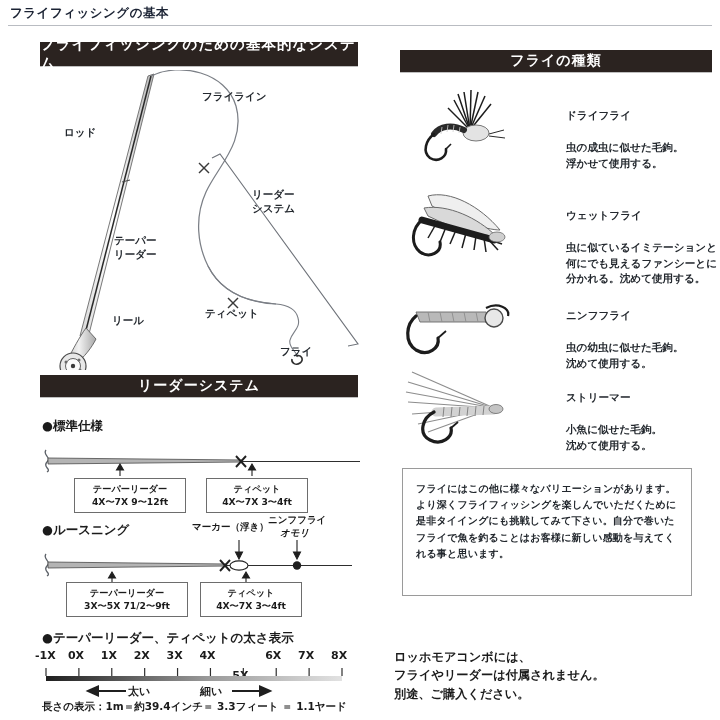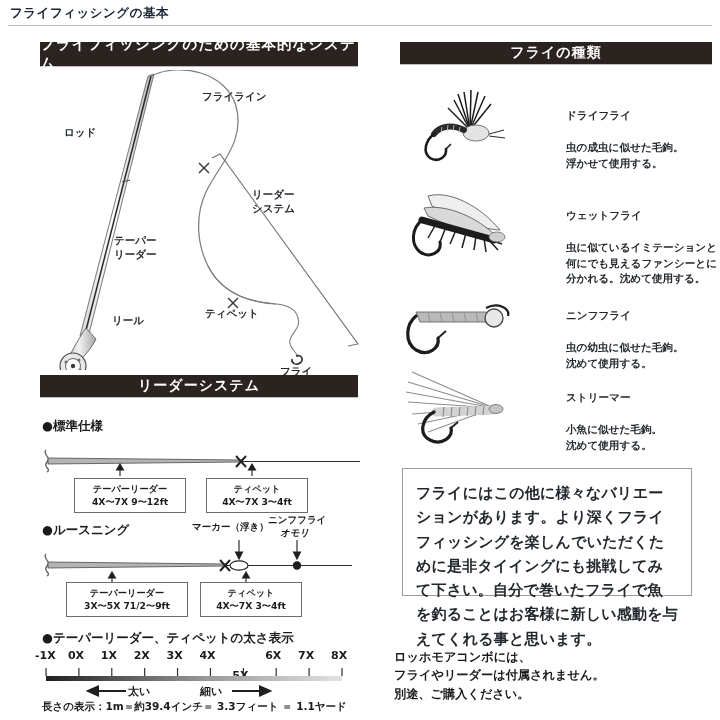--- a/index.html
+++ b/index.html
@@ -78,39 +78,39 @@
   .scale-lbl{
     position:absolute;font-size:11px;font-weight:bold;color:#1b1b1b;
     white-space:nowrap;
   }
   .len-note{
     position:absolute;font-size:10.5px;font-weight:bold;color:#1b1b1b;
     white-space:nowrap;
   }
 
   
-  #bar-flytype{left:20px;top:42px;width:312px;height:22px;font-size:14px;}
+  #bar-flytype{left:20px;top:50px;width:312px;height:22px;font-size:14px;}
   .fly-row{position:absolute;left:0;width:340px;}
   .fly-art{position:absolute;left:18px;width:130px;height:78px;}
   .fly-text{
     position:absolute;left:158px;top:6px;
     font-size:10.6px;font-weight:bold;color:#23282e;line-height:1.5;
     white-space:pre-line;
     margin-left:28px;
   }
   .fly-name{font-size:10.6px;font-weight:bold;display:block;}
 
   .note-box{
     position:absolute;left:22px;top:468px;width:290px;height:128px;
     border:1px solid #9a9a9a;background:#fff;
     box-sizing:border-box;
   }
   .note-box .inner{
     padding:12px 13px 0 13px;
-    font-size:15px;font-weight:bold;color:#23282e;
+    font-size:10px;font-weight:bold;color:#23282e;
     line-height:1.62;letter-spacing:.2px;
   }
   .foot-note{
     position:absolute;left:14px;top:648px;width:320px;
     font-size:12.2px;font-weight:bold;color:#1b1b1b;line-height:1.5;
     white-space:pre-line;
   }
 </style>
 </head>
 <body>
@@ -179,21 +179,21 @@
       </svg>
 
       <div class="lbl" style="left:34px;top:56px;">ロッド</div>
       <div class="lbl" style="left:172px;top:20px;">フライライン</div>
       <div class="lbl" style="left:222px;top:118px;">リーダー</div>
       <div class="lbl" style="left:222px;top:132px;">システム</div>
       <div class="lbl" style="left:84px;top:164px;">テーパー</div>
       <div class="lbl" style="left:84px;top:178px;">リーダー</div>
       <div class="lbl" style="left:82px;top:244px;">リール</div>
       <div class="lbl" style="left:175px;top:237px;">ティペット</div>
-      <div class="lbl" style="left:250px;top:275px;margin-top:20px;">フライ</div>
+      <div class="lbl" style="left:250px;top:275px;">フライ</div>
     </div>
 
     <div class="bar" id="bar-leader">リーダーシステム</div>
 
     <div class="bullet-h" style="left:42px;top:418px;">●標準仕様</div>
 
     <svg class="ls-block" style="left:30px;top:438px;" width="340" height="40">
 
       <path d="M16,12 C12,17 22,19 17,24 C12,29 22,31 17,34" stroke="#5a5f66" stroke-width="1.3" fill="none"></path>
 

